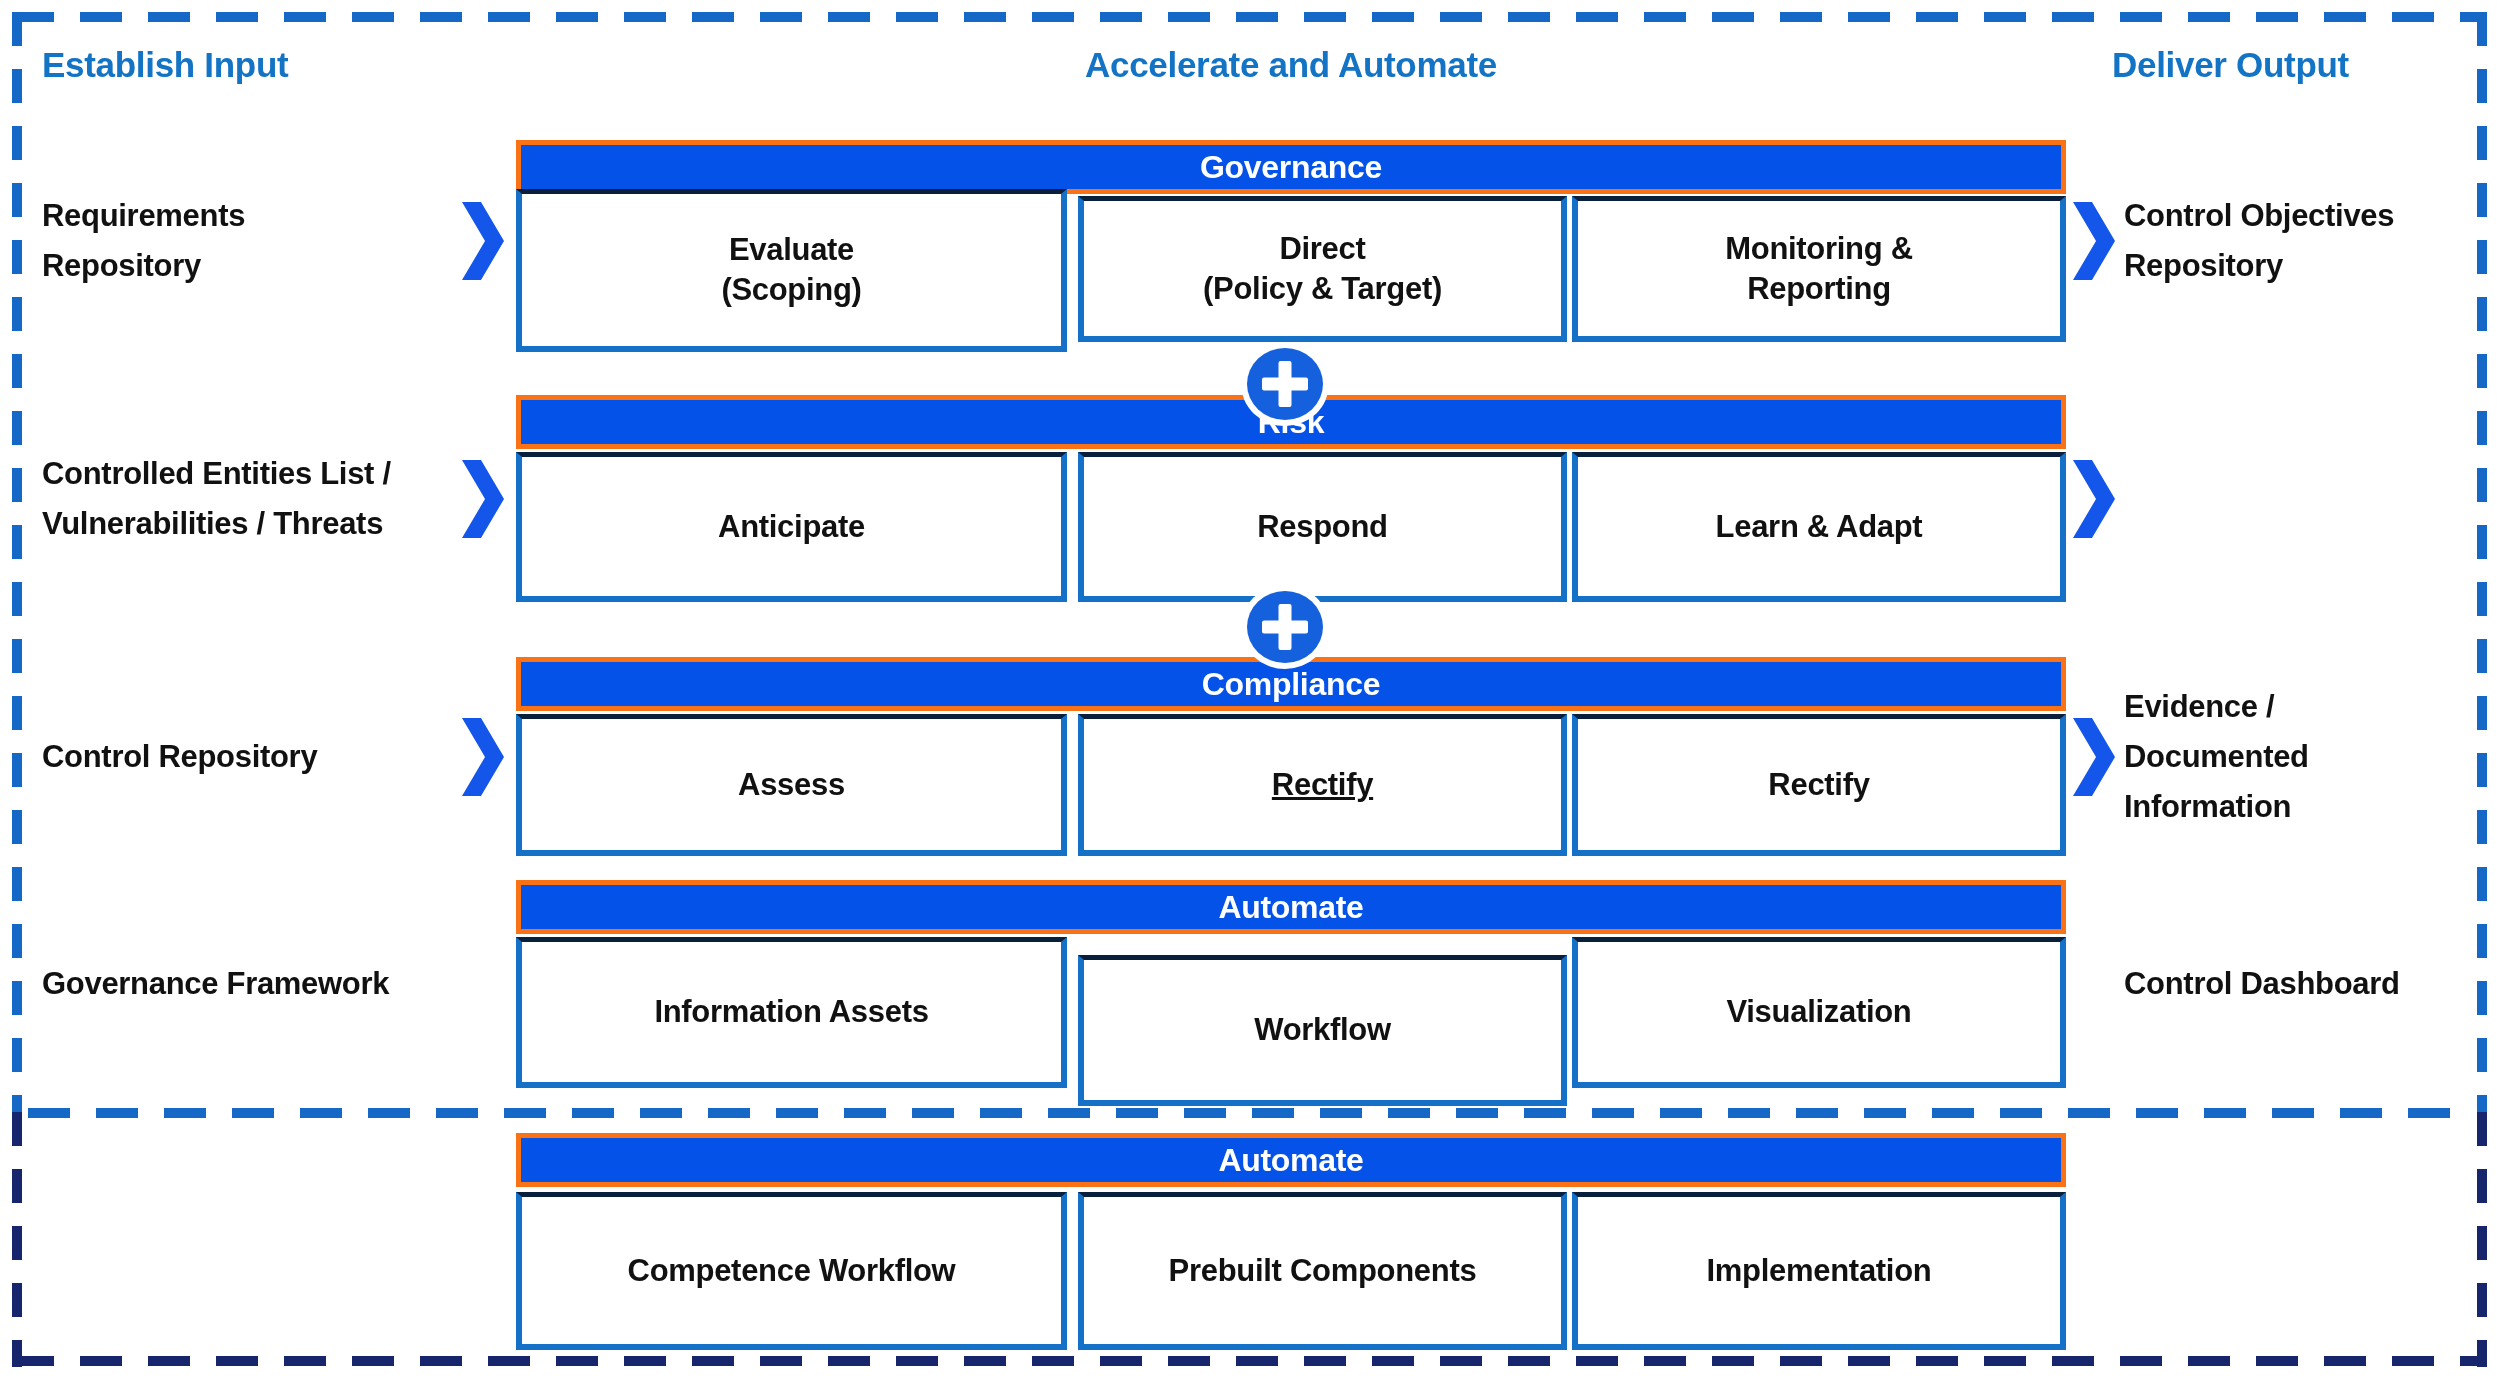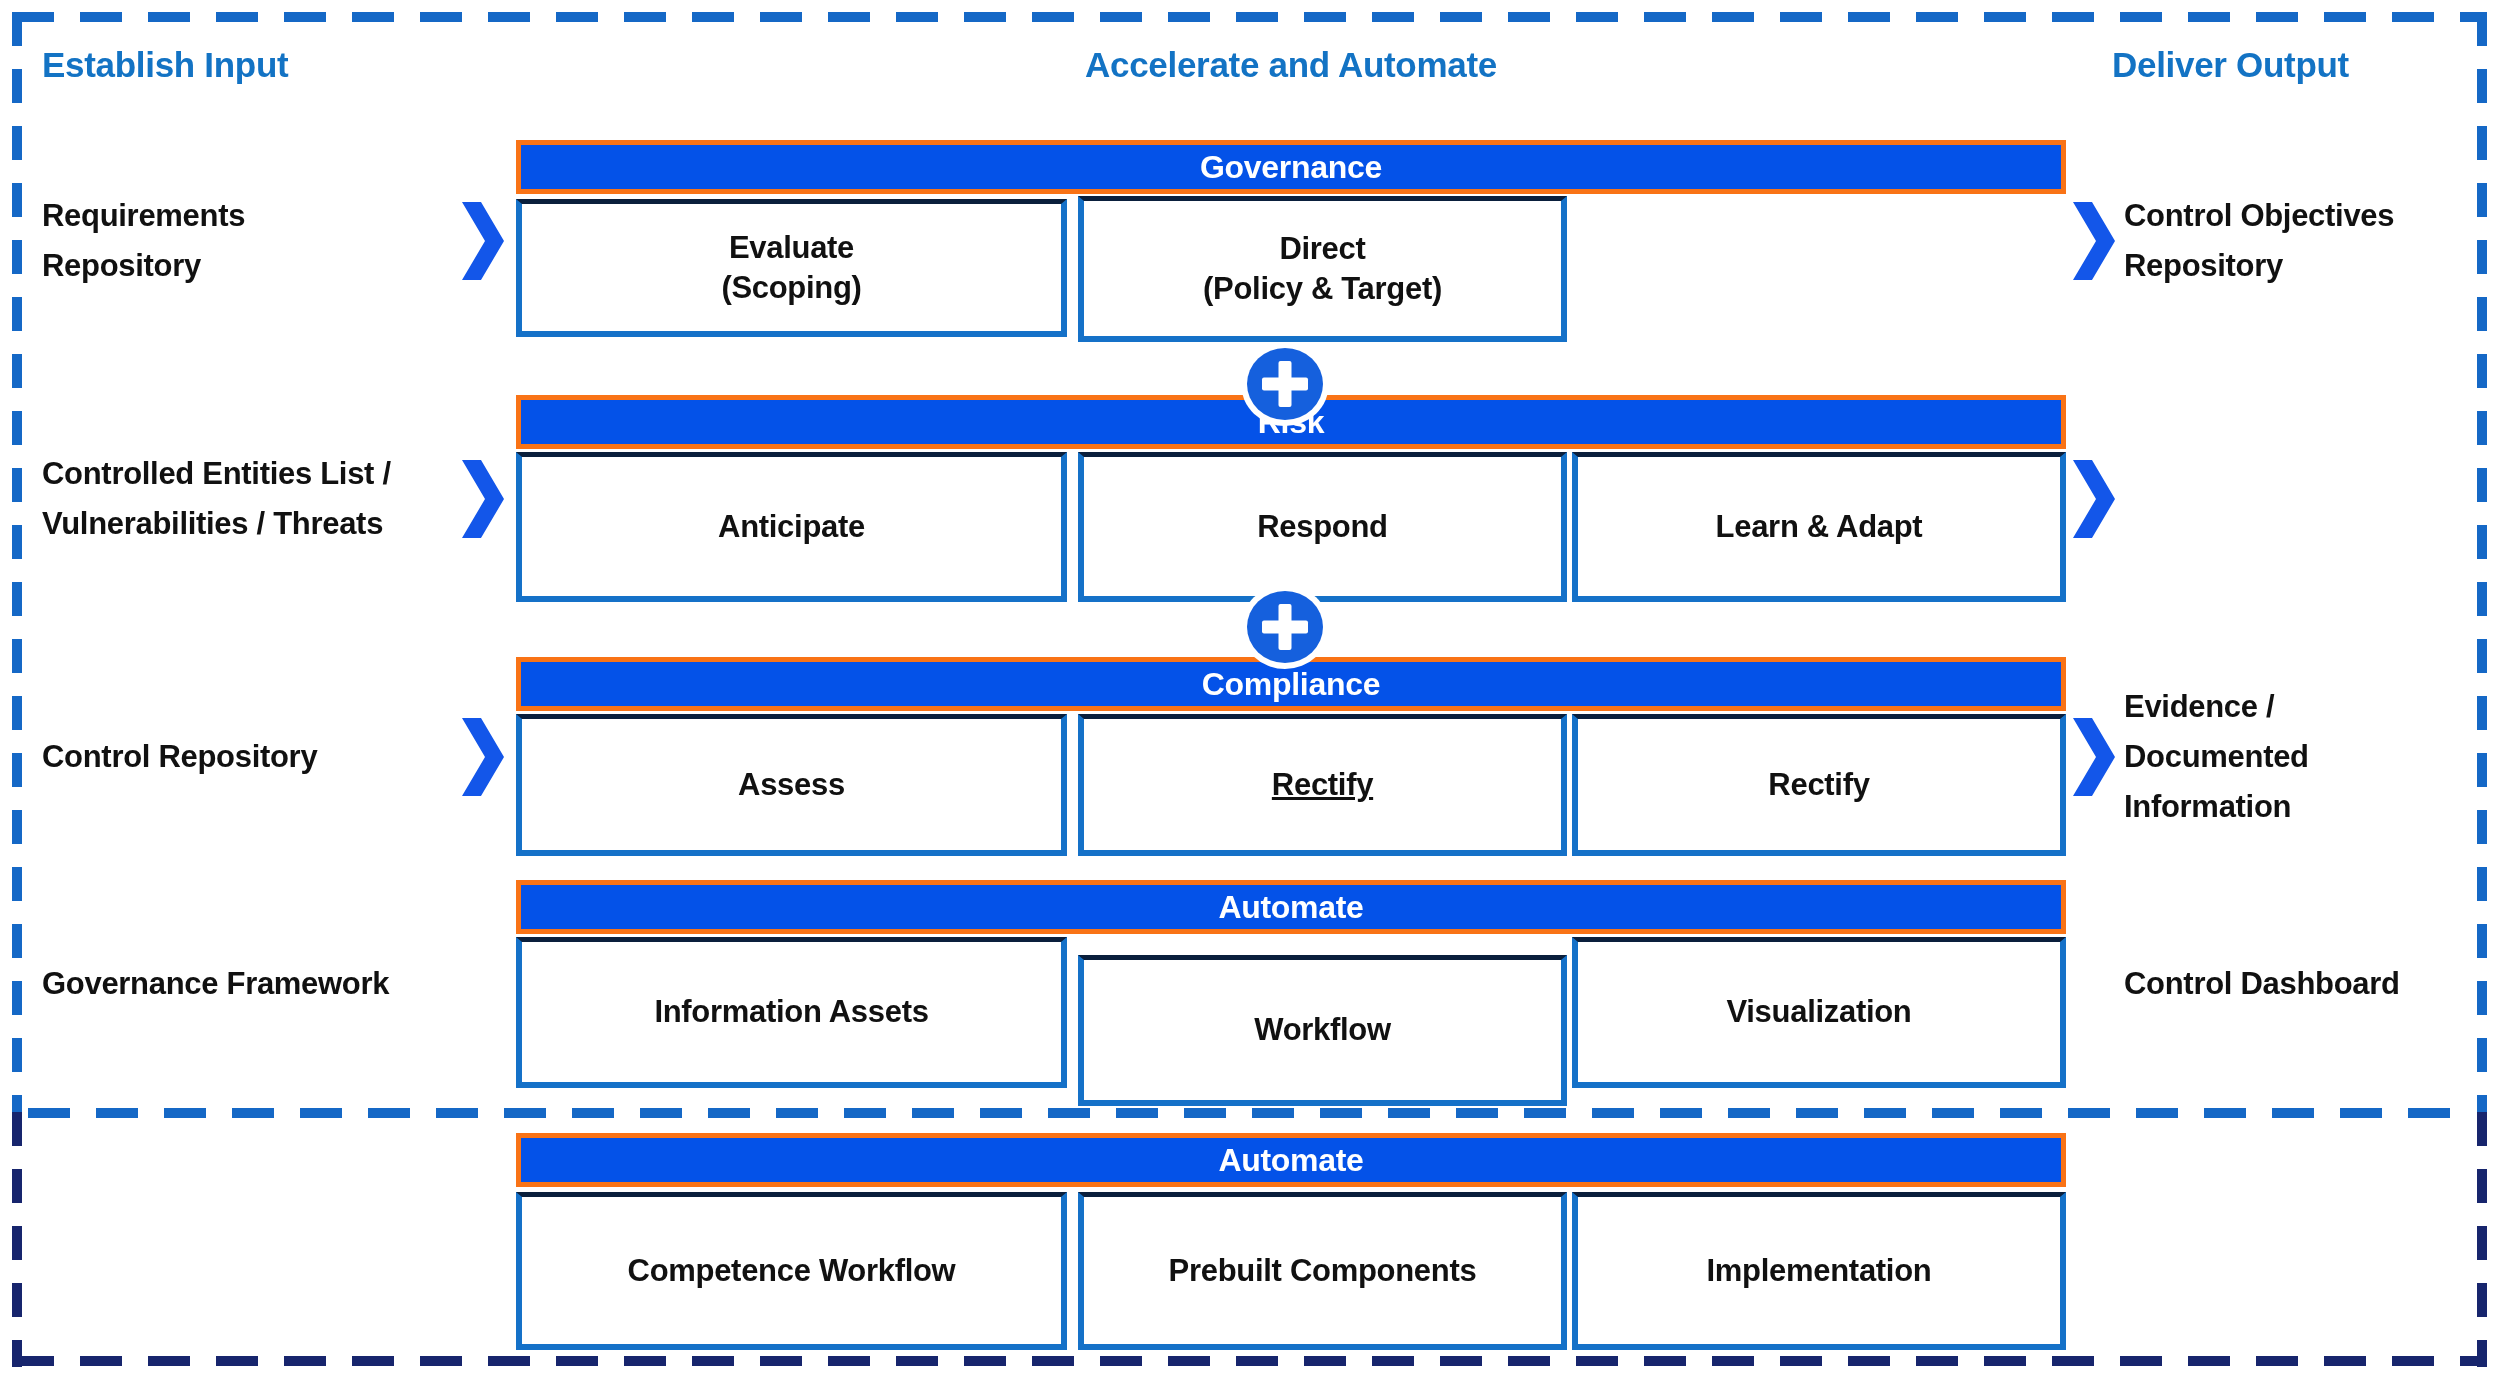--- a/index.html
+++ b/index.html
@@ -80,24 +80,26 @@
   <div class="dash-v blue" style="right:13px;top:12px;height:1100px;"></div>
   <div class="dash-v navy" style="right:13px;top:1112px;height:255px;"></div>
   <div class="dash-h navy" style="left:12px;right:14px;top:1356px;"></div>
   <div class="dash-h blue" style="left:28px;right:28px;top:1108px;"></div>
 
   <div class="zone-title" style="left:42px;">Establish Input</div>
   <div class="zone-title" style="left:516px;width:1550px;text-align:center;">Accelerate and Automate</div>
   <div class="zone-title" style="left:2112px;">Deliver Output</div>
 
   <div class="hbar" style="top:140px;">Governance</div>
-  <div class="cell c1" style="top:199px;height:138px;">Evaluate
+  <div class="cell c1" style="top:189px;height:163px;">Evaluate
 (Scoping)</div>
   <div class="cell c2" style="top:196px;height:146px;">Direct
 (Policy &amp; Target)</div>
+  <div class="cell c3" style="top:196px;height:146px;">Monitoring &amp;
+Reporting</div>
   <div class="side-label left" style="top:141px;height:200px;">Requirements
 Repository</div>
   <div class="side-label right" style="top:141px;height:200px;">Control Objectives
 Repository</div>
   <div class="chev" style="left:462px;top:202px;">
     <svg viewBox="0 0 42 78">
         <polygon points="0,0 19,0 42,39 19,78 0,78 23,39" fill="#1356e9"></polygon>
       </svg>
   </div>
   <div class="chev" style="left:2073px;top:202px;">

